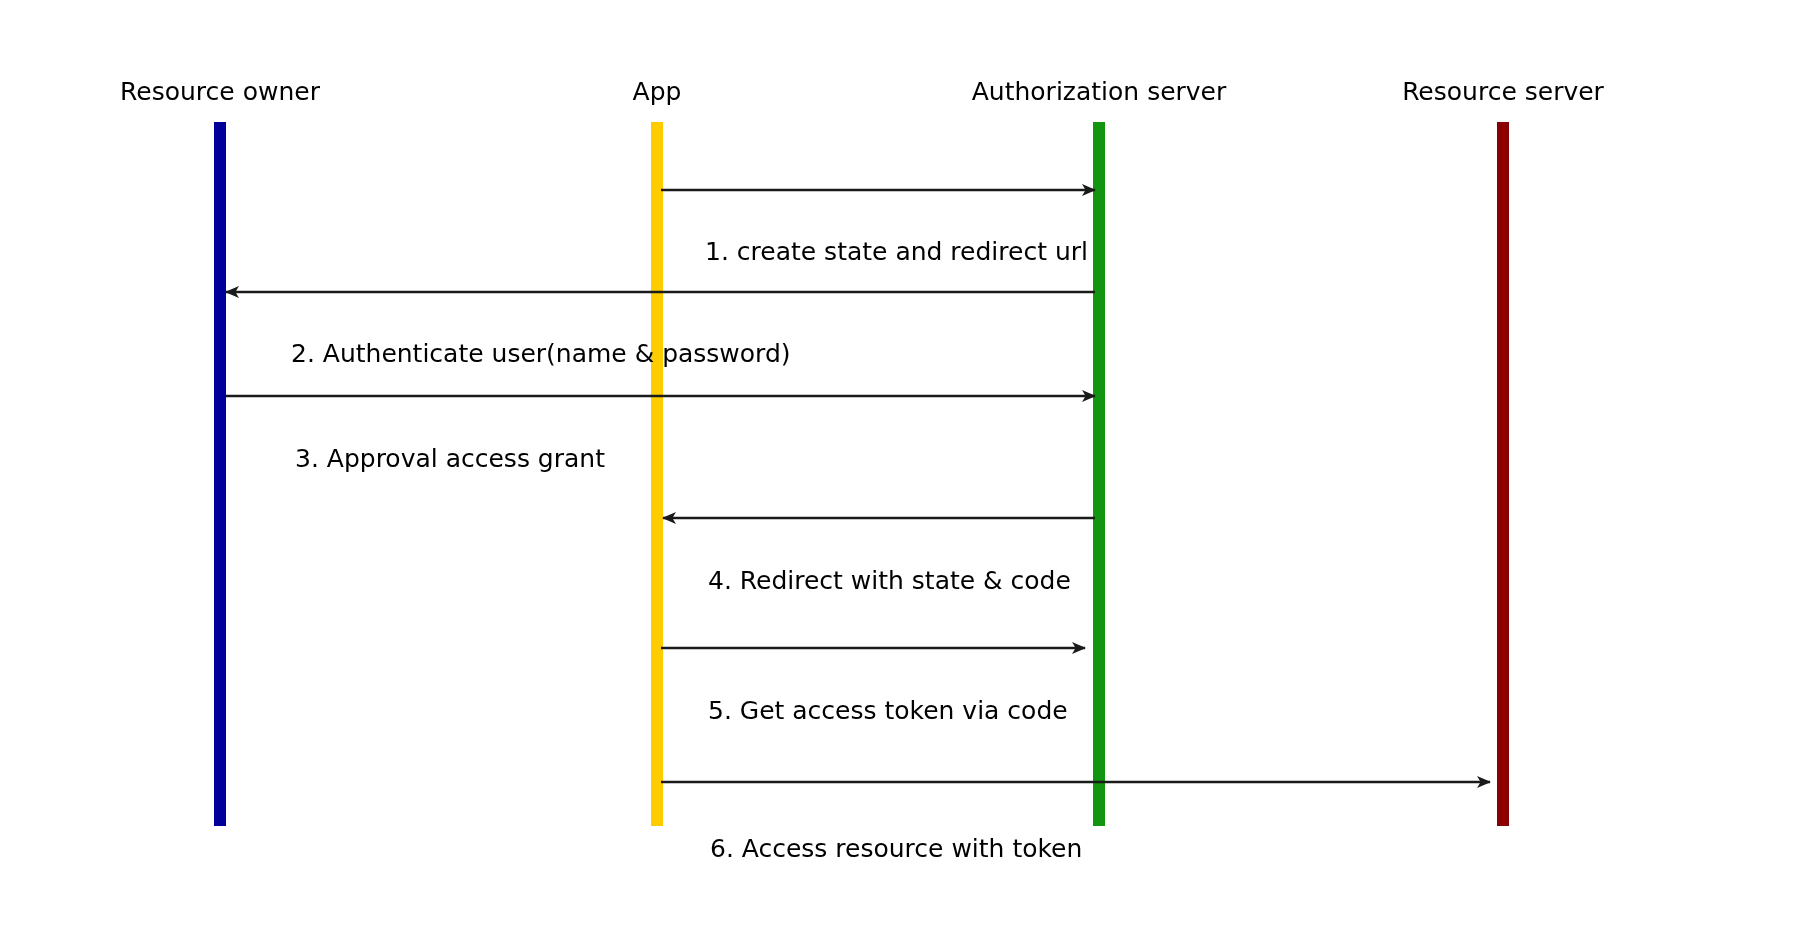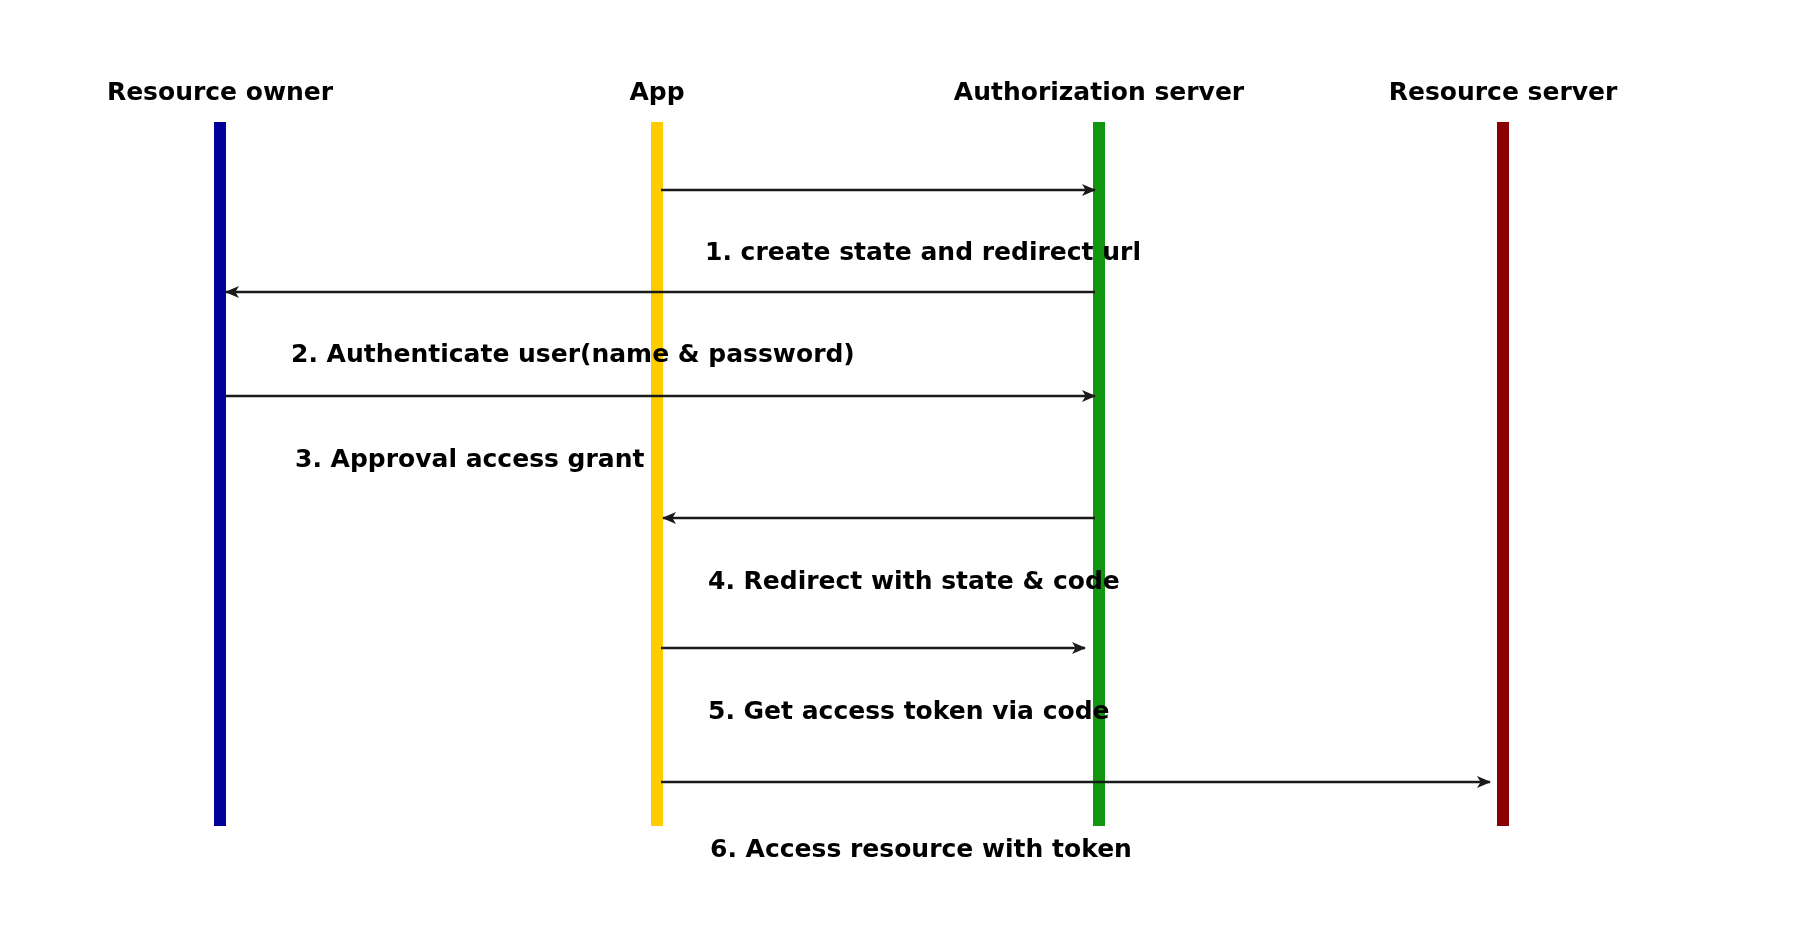--- a/index.html
+++ b/index.html
@@ -11,21 +11,20 @@
     width: 1798px;
     height: 934px;
     font-family: "DejaVu Sans", "Liberation Sans", sans-serif;
     overflow: hidden;
   }
   #diagram-root {
     position: relative;
     width: 1470px;
     height: 934px;
     background: #ffffff;
-    font-weight: bold;
   }
   svg.diagram-canvas {
     position: absolute;
     left: 0;
     top: 0;
     width: 1798px;
     height: 934px;
     display: block;
   }
   .participant-label {

